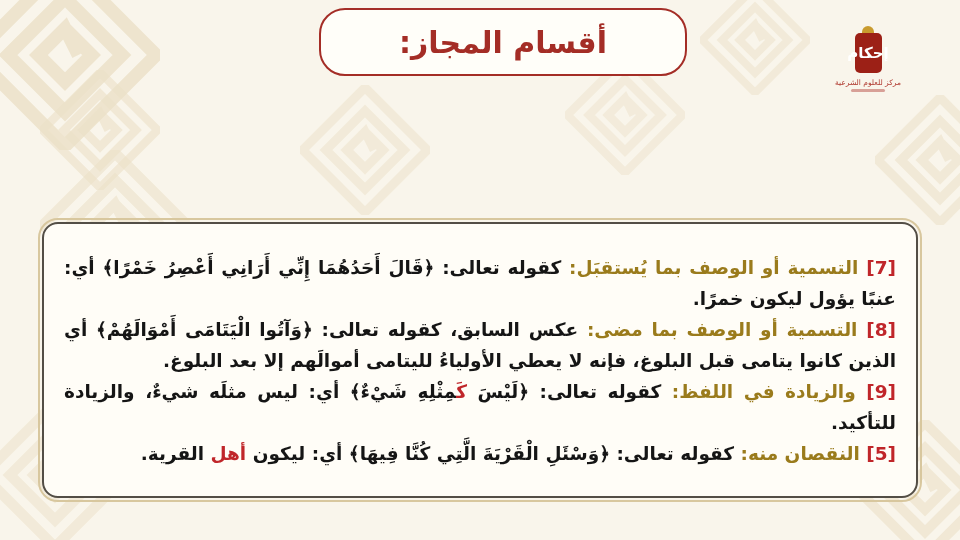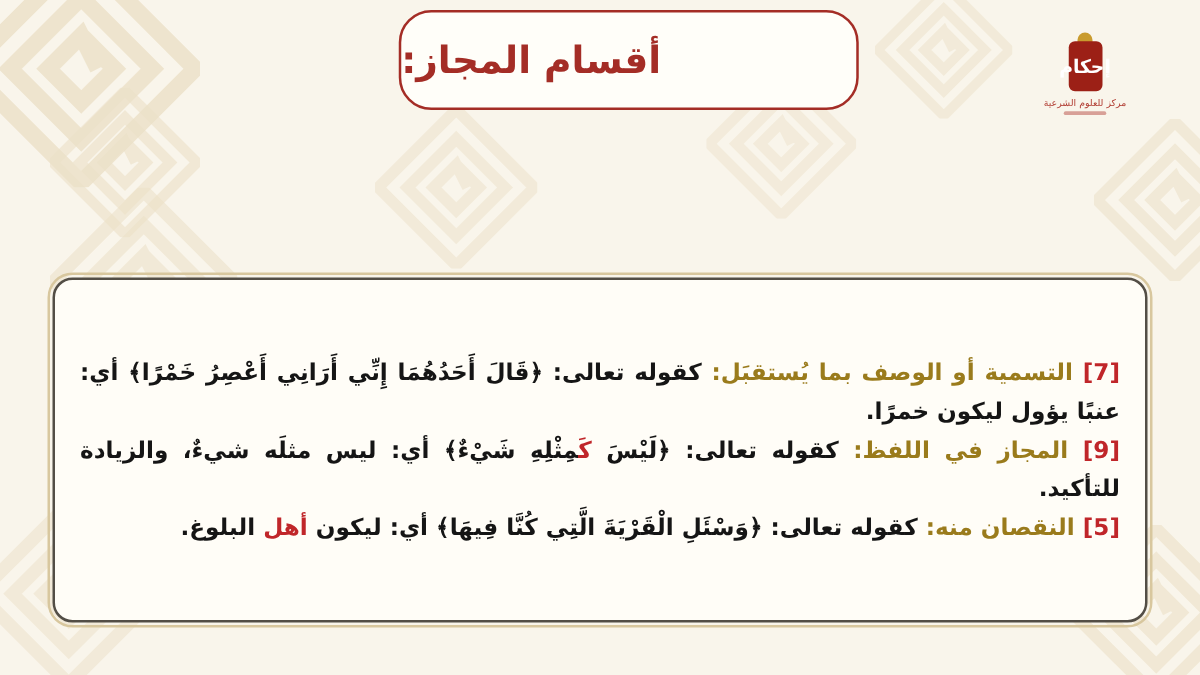--- a/index.html
+++ b/index.html
@@ -6,23 +6,23 @@
   body{
     width:960px;height:540px;position:relative;overflow:hidden;
     background:#f9f5eb;
     font-family:"DejaVu Sans","Liberation Sans",sans-serif;
   }
   .orn{position:absolute;z-index:0;pointer-events:none;}
   .orn svg{display:block;}
 
   
   .title-box{
-    position:absolute;left:319px;top:8px;width:368px;height:80px;
+    position:absolute;left:319px;top:8px;width:368px;height:68px;
     background:#fffef9;border:2px solid #a42d26;border-radius:26px;
-    display:flex;align-items:center;justify-content:flex-start;z-index:2;
+    display:flex;align-items:center;justify-content:center;z-index:2;
     box-sizing:border-box;
   }
   .title-box .title{
     color:#a42d26;font-size:30px;font-weight:bold;direction:rtl;
     letter-spacing:0;
   }
 
   
   .logo{
     position:absolute;right:44px;top:26px;width:96px;z-index:2;
@@ -133,15 +133,16 @@
   <div class="logo-dome"></div>
   <div class="logo-mark">
     <span>إحكام</span>
   </div>
   <div class="logo-caption">مركز للعلوم الشرعية</div>
   <div class="logo-tagline"></div>
 </div>
 
 <div class="content">
   <p><span class="num">[7]</span><span class="head"> التسمية أو الوصف بما يُستقبَل: </span><span>كقوله تعالى: ﴿قَالَ أَحَدُهُمَا إِنِّي أَرَانِي أَعْصِرُ خَمْرًا﴾ أي: عنبًا يؤول ليكون خمرًا.</span></p>
-  <p><span class="num">[9]</span><span class="head"> المجاز في اللفظ: </span><span>كقوله تعالى: ﴿لَيْسَ </span><span class="hl">كَ</span><span>مِثْلِهِ شَيْءٌ﴾ أي: ليس مثلَه شيءٌ، والزيادة للتأكيد.</span></p>
-  <p><span class="num">[5]</span><span class="head"> النقصان منه: </span><span>كقوله تعالى: ﴿وَسْئَلِ الْقَرْيَةَ الَّتِي كُنَّا فِيهَا﴾ أي: ليكون </span><span class="hl">أهل</span><span> البلوغ.</span></p>
+  <p><span class="num">[8]</span><span class="head"> التسمية أو الوصف بما مضى: </span><span>عكس السابق، كقوله تعالى: ﴿وَآتُوا الْيَتَامَى أَمْوَالَهُمْ﴾ أي الذين كانوا يتامى قبل البلوغ، فإنه لا يعطي الأولياءُ لليتامى أموالَهم إلا بعد البلوغ.</span></p>
+  <p><span class="num">[9]</span><span class="head"> والزيادة في اللفظ: </span><span>كقوله تعالى: ﴿لَيْسَ </span><span class="hl">كَ</span><span>مِثْلِهِ شَيْءٌ﴾ أي: ليس مثلَه شيءٌ، والزيادة للتأكيد.</span></p>
+  <p><span class="num">[5]</span><span class="head"> النقصان منه: </span><span>كقوله تعالى: ﴿وَسْئَلِ الْقَرْيَةَ الَّتِي كُنَّا فِيهَا﴾ أي: ليكون </span><span class="hl">أهل</span><span> القرية.</span></p>
 </div>
 
 </body></html>

